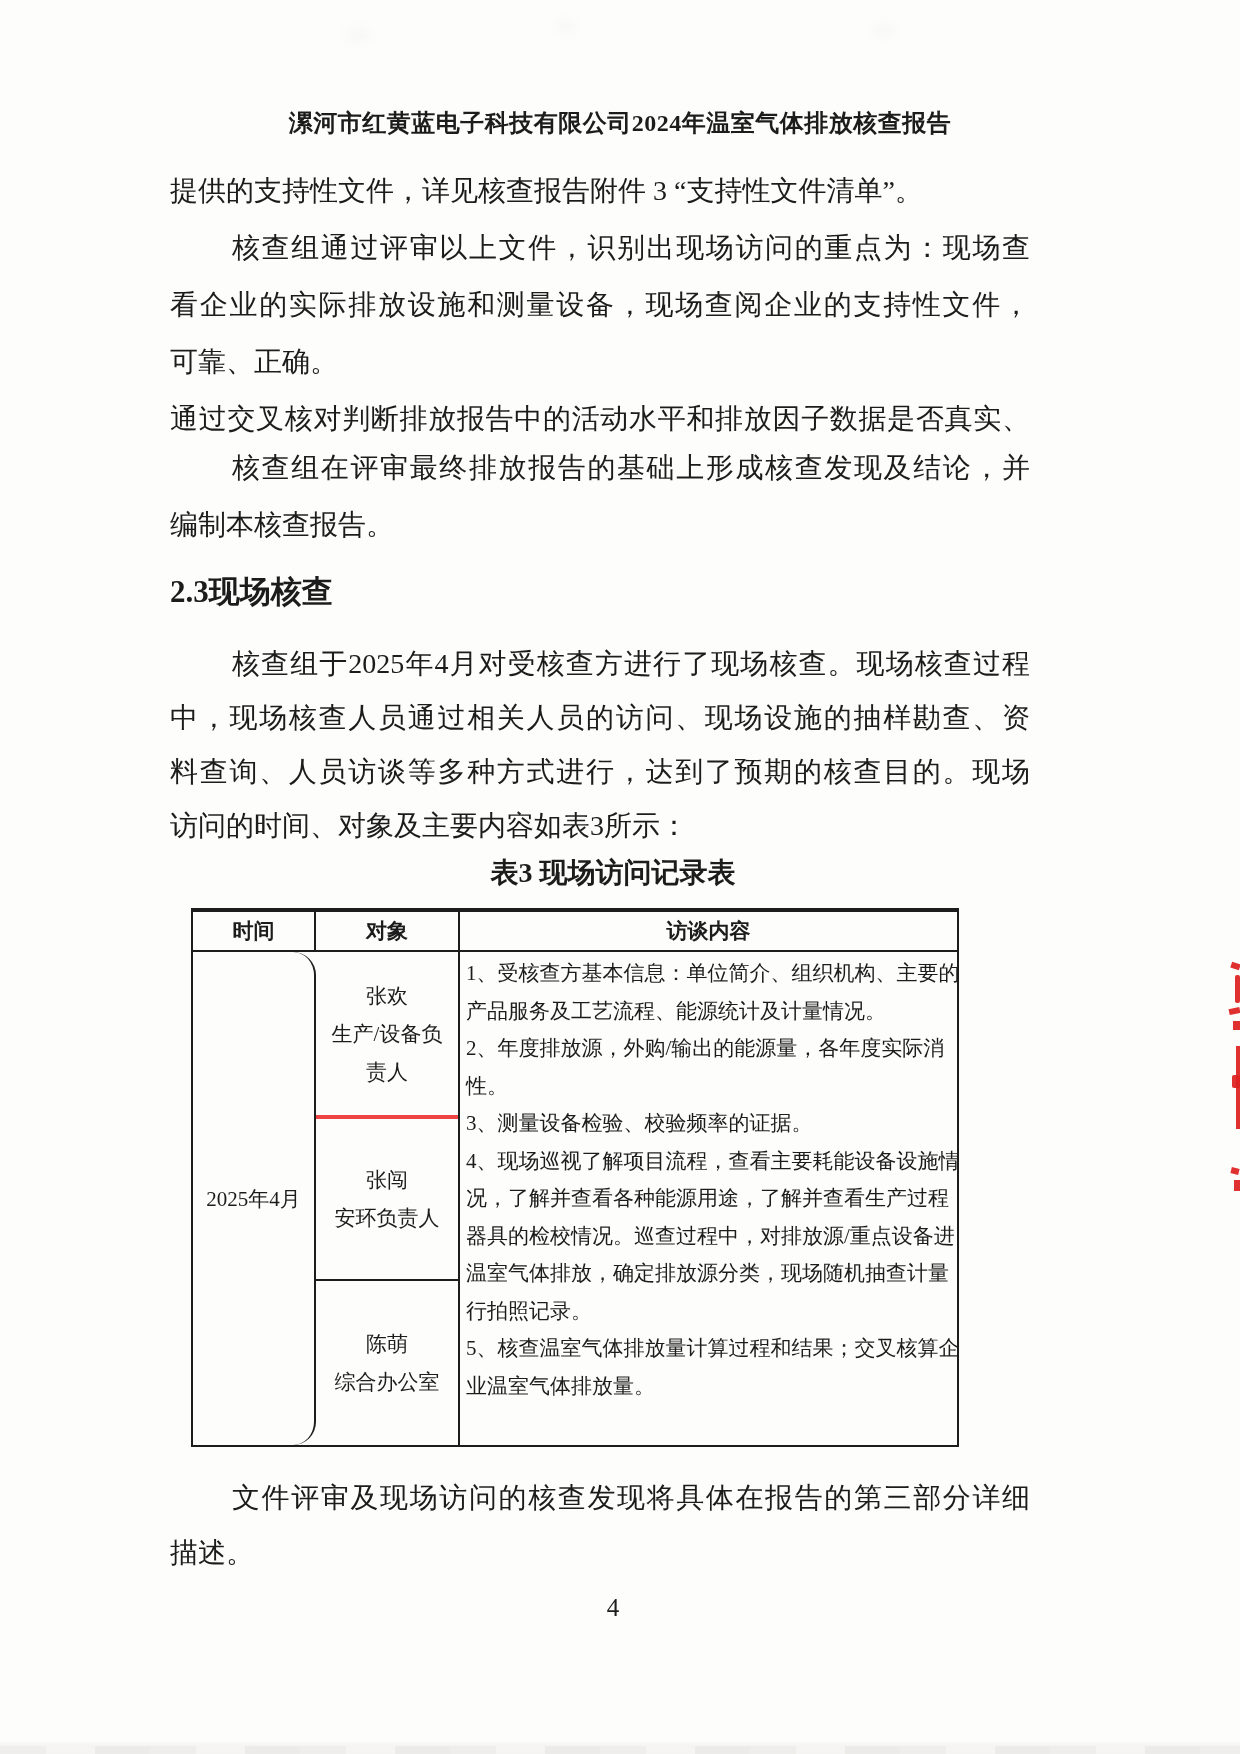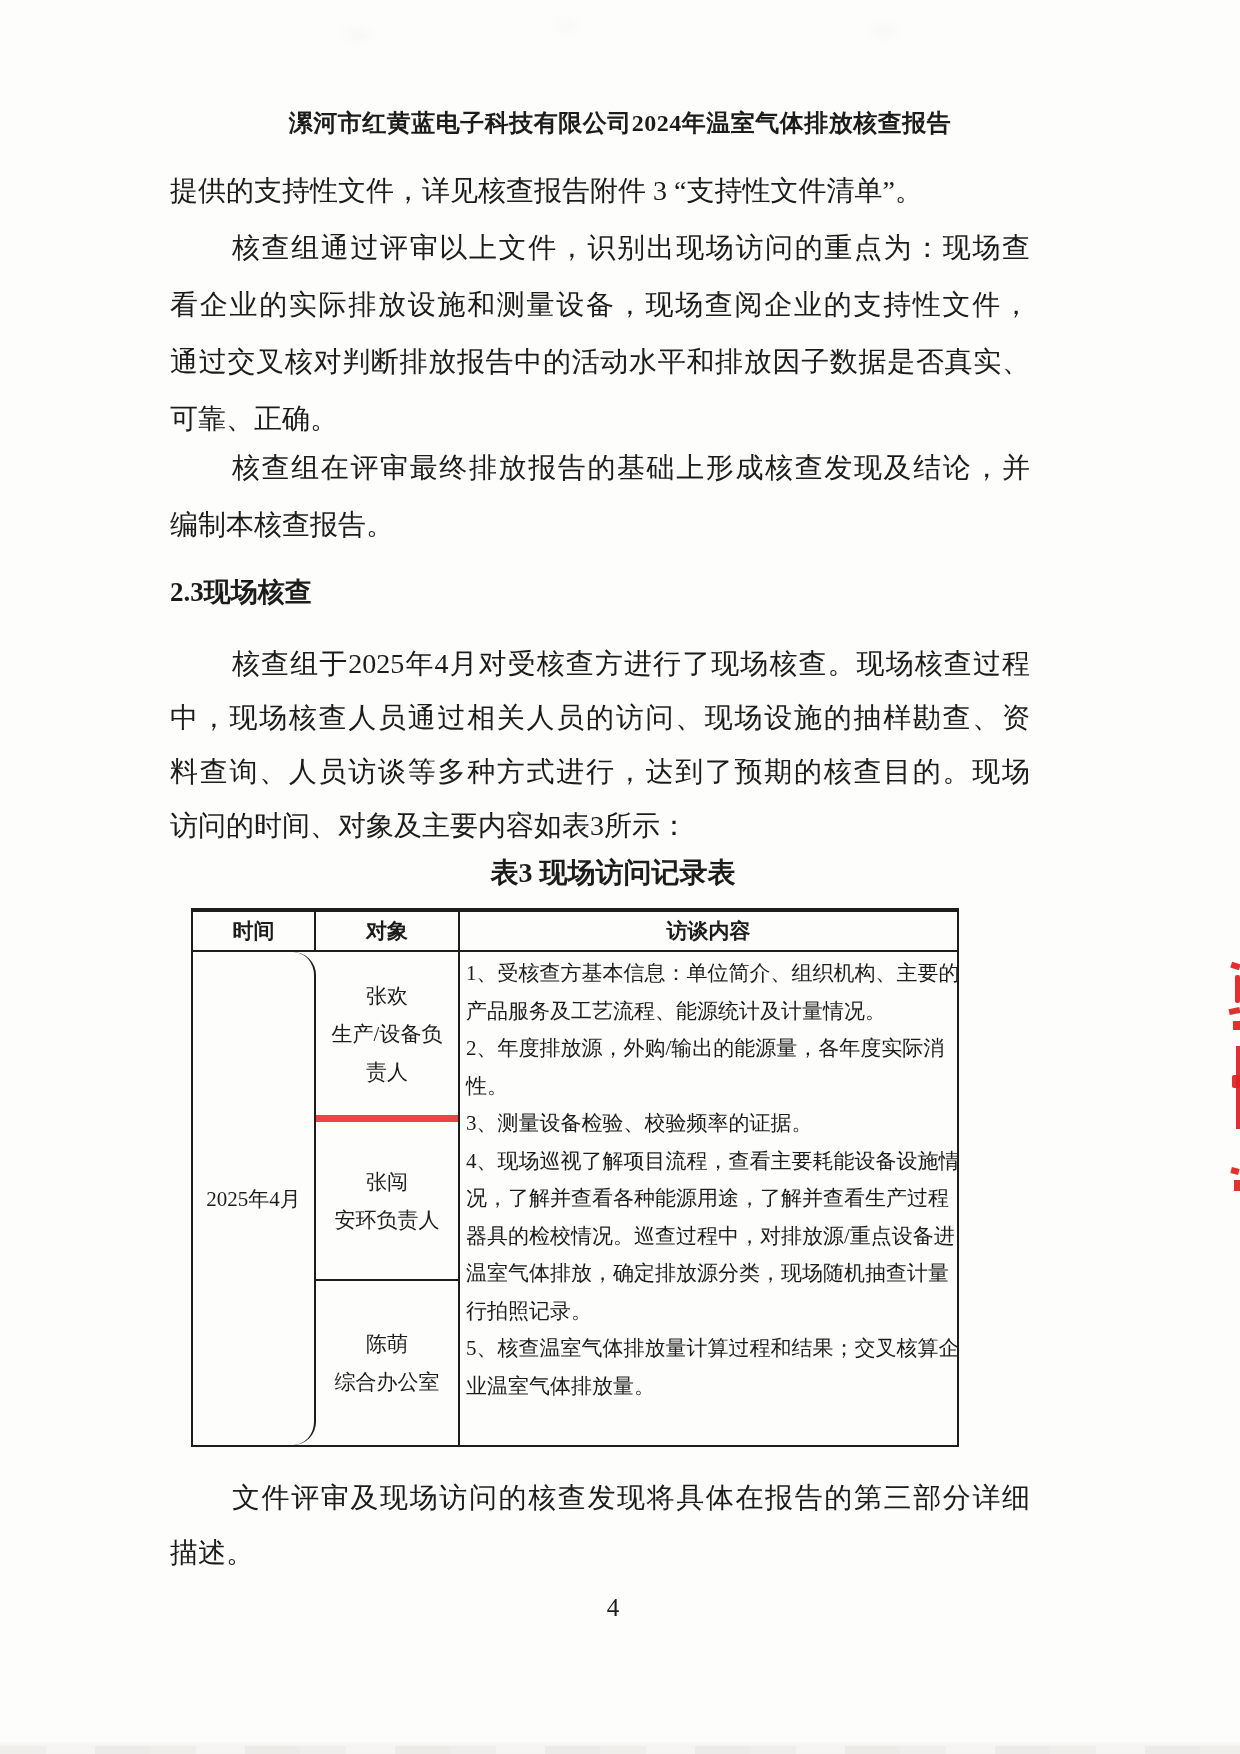--- a/index.html
+++ b/index.html
@@ -44,21 +44,21 @@
   .para .line.ind{text-indent:62px;}
 
   .p1{top:162px;}  .p1 .line{height:57px;line-height:57px;font-size:28px;}
   .p2{top:219px;}  .p2 .line{height:57px;line-height:57px;font-size:28px;}
   .p3{top:439px;}  .p3 .line{height:57px;line-height:57px;font-size:28px;}
   .p4{top:637px;}  .p4 .line{height:54px;line-height:54px;font-size:28px;}
   .p5{top:1470px;} .p5 .line{height:55px;line-height:55px;font-size:28px;}
 
   .section-heading{
     position:absolute;left:170px;top:570px;width:860px;margin:0;
-    font-size:27px;font-weight:700;line-height:44px;white-space:nowrap;
+    font-size:31px;font-weight:700;line-height:44px;white-space:nowrap;
   }
   .table-caption{
     position:absolute;left:0;top:855px;width:1226px;
     text-align:center;font-size:28px;font-weight:700;line-height:36px;white-space:nowrap;
   }
 
   
   .vtable{
     position:absolute;left:191px;top:908px;width:768px;height:539px;
     box-sizing:border-box;
@@ -79,21 +79,21 @@
     display:flex;align-items:center;justify-content:center;
     box-sizing:border-box;white-space:nowrap;border-radius:23px;
   }
   .subj-col{display:flex;flex-direction:column;box-sizing:border-box;}
   .subj-cell{
     display:flex;flex-direction:column;align-items:center;justify-content:center;
     box-sizing:border-box;
   }
   .subj-cell .line{line-height:38px;white-space:nowrap;text-align:center;}
   .subj-cell.s1{flex:0 0 163px;}
-  .subj-cell.s2{flex:0 0 166px;border-top:7px solid #ef4444;border-bottom:2px solid #1d1d1d;}
+  .subj-cell.s2{flex:0 0 166px;border-top:4px solid #ef4444;border-bottom:2px solid #1d1d1d;}
   .subj-cell.s3{flex:1 1 auto;}
   .content-cell{
     box-sizing:border-box;padding:3px 18px 0 6px;overflow:hidden;
   }
   .content-cell .line{height:37.5px;line-height:37.5px;white-space:nowrap;}
   .content-cell .line.j{text-align:justify;text-align-last:justify;}
 
   .page-number{
     position:absolute;left:0;top:1590px;width:1226px;
     text-align:center;font-size:25px;line-height:36px;
@@ -120,22 +120,22 @@
   <span class="smudge c"></span>
 
   <div class="doc-title">漯河市红黄蓝电子科技有限公司2024年温室气体排放核查报告</div>
 
   <div class="para p1">
       <div class="line">提供的支持性文件，详见核查报告附件 3 “支持性文件清单”。</div>
     </div>
   <div class="para p2">
       <div class="line j ind">核查组通过评审以上文件，识别出现场访问的重点为：现场查</div>
       <div class="line j">看企业的实际排放设施和测量设备，现场查阅企业的支持性文件，</div>
+      <div class="line">可靠、正确。</div>
       <div class="line j">通过交叉核对判断排放报告中的活动水平和排放因子数据是否真实、</div>
-      <div class="line">可靠、正确。</div>
     </div>
   <div class="para p3">
       <div class="line j ind">核查组在评审最终排放报告的基础上形成核查发现及结论，并</div>
       <div class="line">编制本核查报告。</div>
     </div>
 
   <h2 class="section-heading">2.3现场核查</h2>
 
   <div class="para p4">
       <div class="line j ind">核查组于2025年4月对受核查方进行了现场核查。现场核查过程</div>

